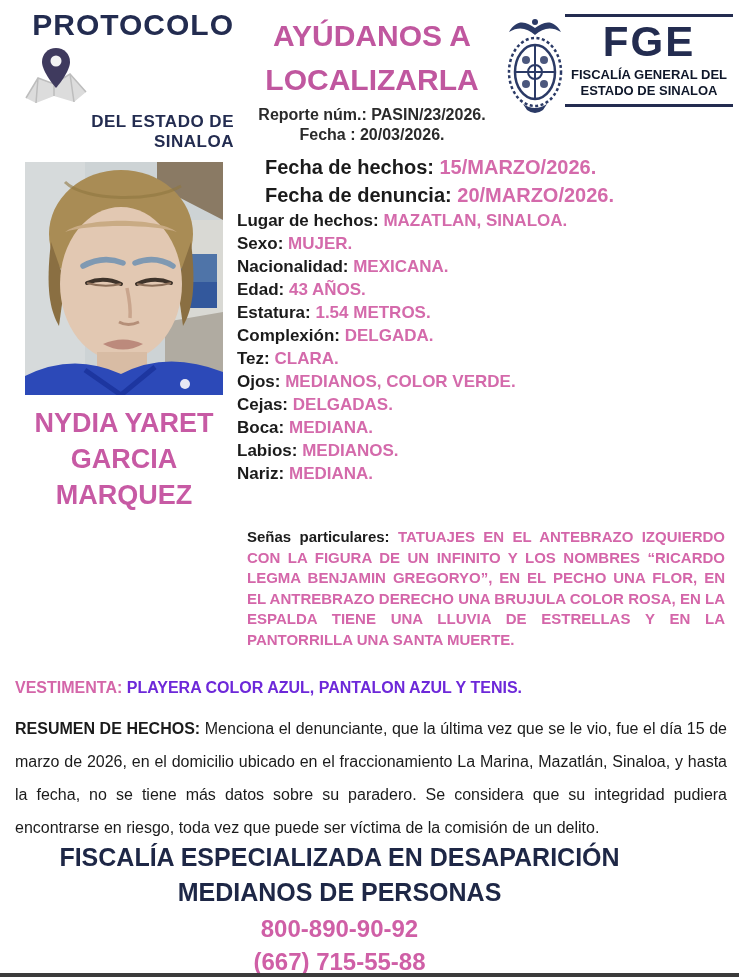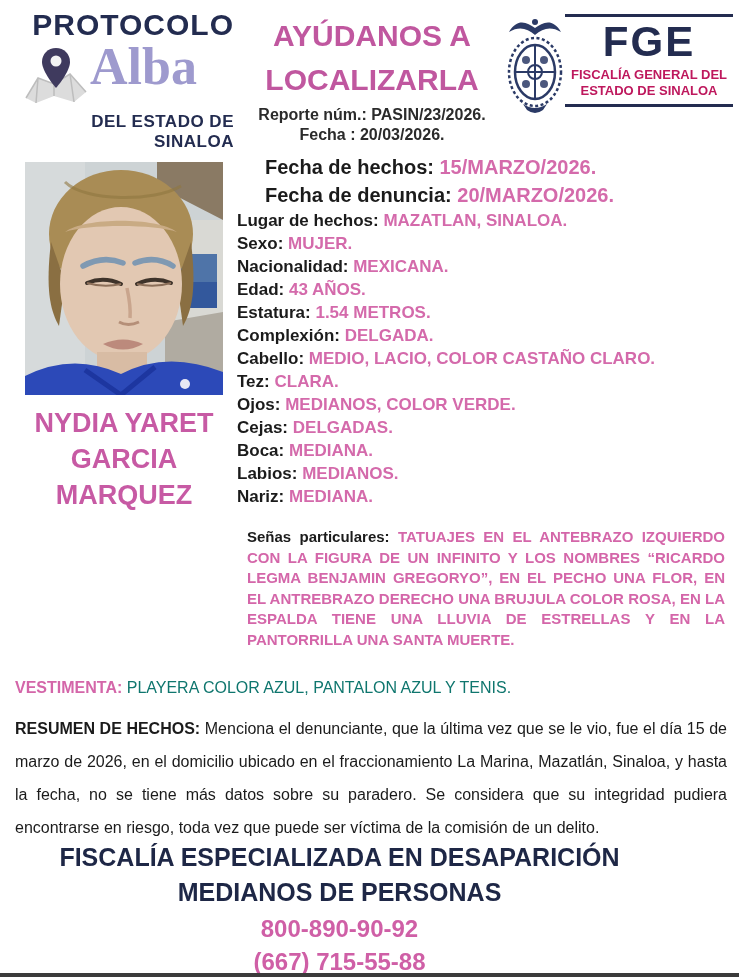--- a/index.html
+++ b/index.html
@@ -19,41 +19,41 @@
   .title-block{position:absolute;left:243px;top:10px;width:258px;text-align:center;}
   .title-line{font-size:30px;font-weight:bold;color:#c0579f;line-height:37px;margin-top:7px;}
   .report-line{font-size:16px;font-weight:bold;color:#2b2b2b;line-height:20px;margin-top:7px;}
   .date-line{font-size:16px;font-weight:bold;color:#2b2b2b;line-height:20px;}
   
   .fge-block{position:absolute;left:505px;top:8px;width:228px;display:flex;}
   .fge-crest{width:60px;flex:0 0 60px;padding-top:2px;}
   .fge-right{flex:1;display:flex;flex-direction:column;align-items:center;padding-top:6px;}
   .fge-rule{width:100%;height:3px;background:#232c50;}
   .fge-acronym{font-size:42px;font-weight:bold;color:#232c50;line-height:50px;letter-spacing:2px;}
-  .fge-name{font-size:13px;font-weight:bold;color:#be185d;line-height:16px;text-align:center;}
+  .fge-name{font-size:13px;font-weight:bold;color:#0f172a;line-height:16px;text-align:center;}
   .fge-right .fge-rule.bottom{margin-top:5px;}
   
   .photo-frame{position:absolute;left:25px;top:162px;width:198px;height:233px;background:#c9cfd2;}
   .person-name{position:absolute;left:5px;top:405px;width:238px;text-align:center;
     font-size:27px;font-weight:bold;color:#c75aa4;line-height:36px;}
   
   .fields{position:absolute;left:237px;top:153px;width:494px;}
   .field-row{font-size:17px;line-height:23px;white-space:nowrap;}
   .field-row.large{font-size:20px;line-height:28px;margin-left:28px;}
   .field-label{font-weight:bold;color:#1b1b1b;}
   .field-value{font-weight:bold;color:#d46aab;}
   
   .senas{position:absolute;left:247px;top:527px;width:478px;font-size:15px;
     line-height:20.5px;text-align:justify;}
   .senas .field-label{font-weight:bold;color:#1b1b1b;}
   .senas .field-value{font-weight:bold;color:#d466a9;}
   
   .vestimenta{position:absolute;left:15px;top:678px;width:715px;font-size:16px;line-height:20px;}
   .vestimenta .v-label{font-weight:bold;color:#d466a9;}
-  .vestimenta .v-value{font-weight:normal;color:#0f766e;}
+  .vestimenta .v-value{font-weight:bold;color:#6d28d9;}
   
   .resumen{position:absolute;left:15px;top:712px;width:712px;font-size:16px;
     line-height:33px;text-align:justify;color:#1b1b1b;}
   .resumen .r-label{font-weight:bold;}
   
   .footer{position:absolute;left:0;top:840px;width:679px;text-align:center;}
   .footer-org{font-size:25px;font-weight:bold;color:#1e2746;line-height:35px;}
   .footer-phone{font-size:24px;font-weight:bold;color:#cf5fa6;line-height:33px;}
   .footer-phones{margin-top:2px;}
   .bottom-line{position:absolute;left:0;top:973px;width:739px;height:4px;background:#3b3b3b;}
@@ -70,21 +70,20 @@
         <svg width="64" height="56" viewBox="0 0 64 56">
           <polygon points="2,50 14,30 30,36 46,26 62,44 50,54 30,48 12,55" fill="#dcdcdc"></polygon>
           <polyline points="2,50 14,30 30,36 46,26 62,44" fill="none" stroke="#bdbdbd" stroke-width="1.5"></polyline>
           <line x1="14" y1="30" x2="12" y2="55" stroke="#bdbdbd" stroke-width="1.5"></line>
           <line x1="30" y1="36" x2="30" y2="48" stroke="#bdbdbd" stroke-width="1.5"></line>
           <line x1="46" y1="26" x2="50" y2="54" stroke="#bdbdbd" stroke-width="1.5"></line>
           <path d="M32,0 C40,0 46,6 46,14 C46,24 32,40 32,40 C32,40 18,24 18,14 C18,6 24,0 32,0 Z" fill="#3f3a5e"></path>
           <circle cx="32" cy="13" r="5.5" fill="#f3f3f3"></circle>
         </svg>
       </span>
-      <span class="alba-word">Alba</span>
     </div>
     <div class="alba-estado">DEL ESTADO DE SINALOA</div>
   </div>
 
   <div class="title-block">
     <div class="title-line">AYÚDANOS A</div>
     <div class="title-line">LOCALIZARLA</div>
     <div class="report-line">Reporte núm.: PASIN/23/2026.</div>
     <div class="date-line">Fecha : 20/03/2026.</div>
   </div>
@@ -153,21 +152,20 @@
 
   <div class="fields">
     <div class="field-row large"><span class="field-label">Fecha de hechos:</span> <span class="field-value">15/MARZO/2026.</span></div>
     <div class="field-row large"><span class="field-label">Fecha de denuncia:</span> <span class="field-value">20/MARZO/2026.</span></div>
     <div class="field-row"><span class="field-label">Lugar de hechos:</span> <span class="field-value">MAZATLAN, SINALOA.</span></div>
     <div class="field-row"><span class="field-label">Sexo:</span> <span class="field-value">MUJER.</span></div>
     <div class="field-row"><span class="field-label">Nacionalidad:</span> <span class="field-value">MEXICANA.</span></div>
     <div class="field-row"><span class="field-label">Edad:</span> <span class="field-value">43 AÑOS.</span></div>
     <div class="field-row"><span class="field-label">Estatura:</span> <span class="field-value">1.54 METROS.</span></div>
     <div class="field-row"><span class="field-label">Complexión:</span> <span class="field-value">DELGADA.</span></div>
-    <div class="field-row"><span class="field-label">Cabello:</span> <span class="field-value">MEDIO, LACIO, COLOR CASTAÑO CLARO.</span></div>
     <div class="field-row"><span class="field-label">Tez:</span> <span class="field-value">CLARA.</span></div>
     <div class="field-row"><span class="field-label">Ojos:</span> <span class="field-value">MEDIANOS, COLOR VERDE.</span></div>
     <div class="field-row"><span class="field-label">Cejas:</span> <span class="field-value">DELGADAS.</span></div>
     <div class="field-row"><span class="field-label">Boca:</span> <span class="field-value">MEDIANA.</span></div>
     <div class="field-row"><span class="field-label">Labios:</span> <span class="field-value">MEDIANOS.</span></div>
     <div class="field-row"><span class="field-label">Nariz:</span> <span class="field-value">MEDIANA.</span></div>
   </div>
 
   <div class="senas">
     <span class="field-label">Señas particulares:</span>

